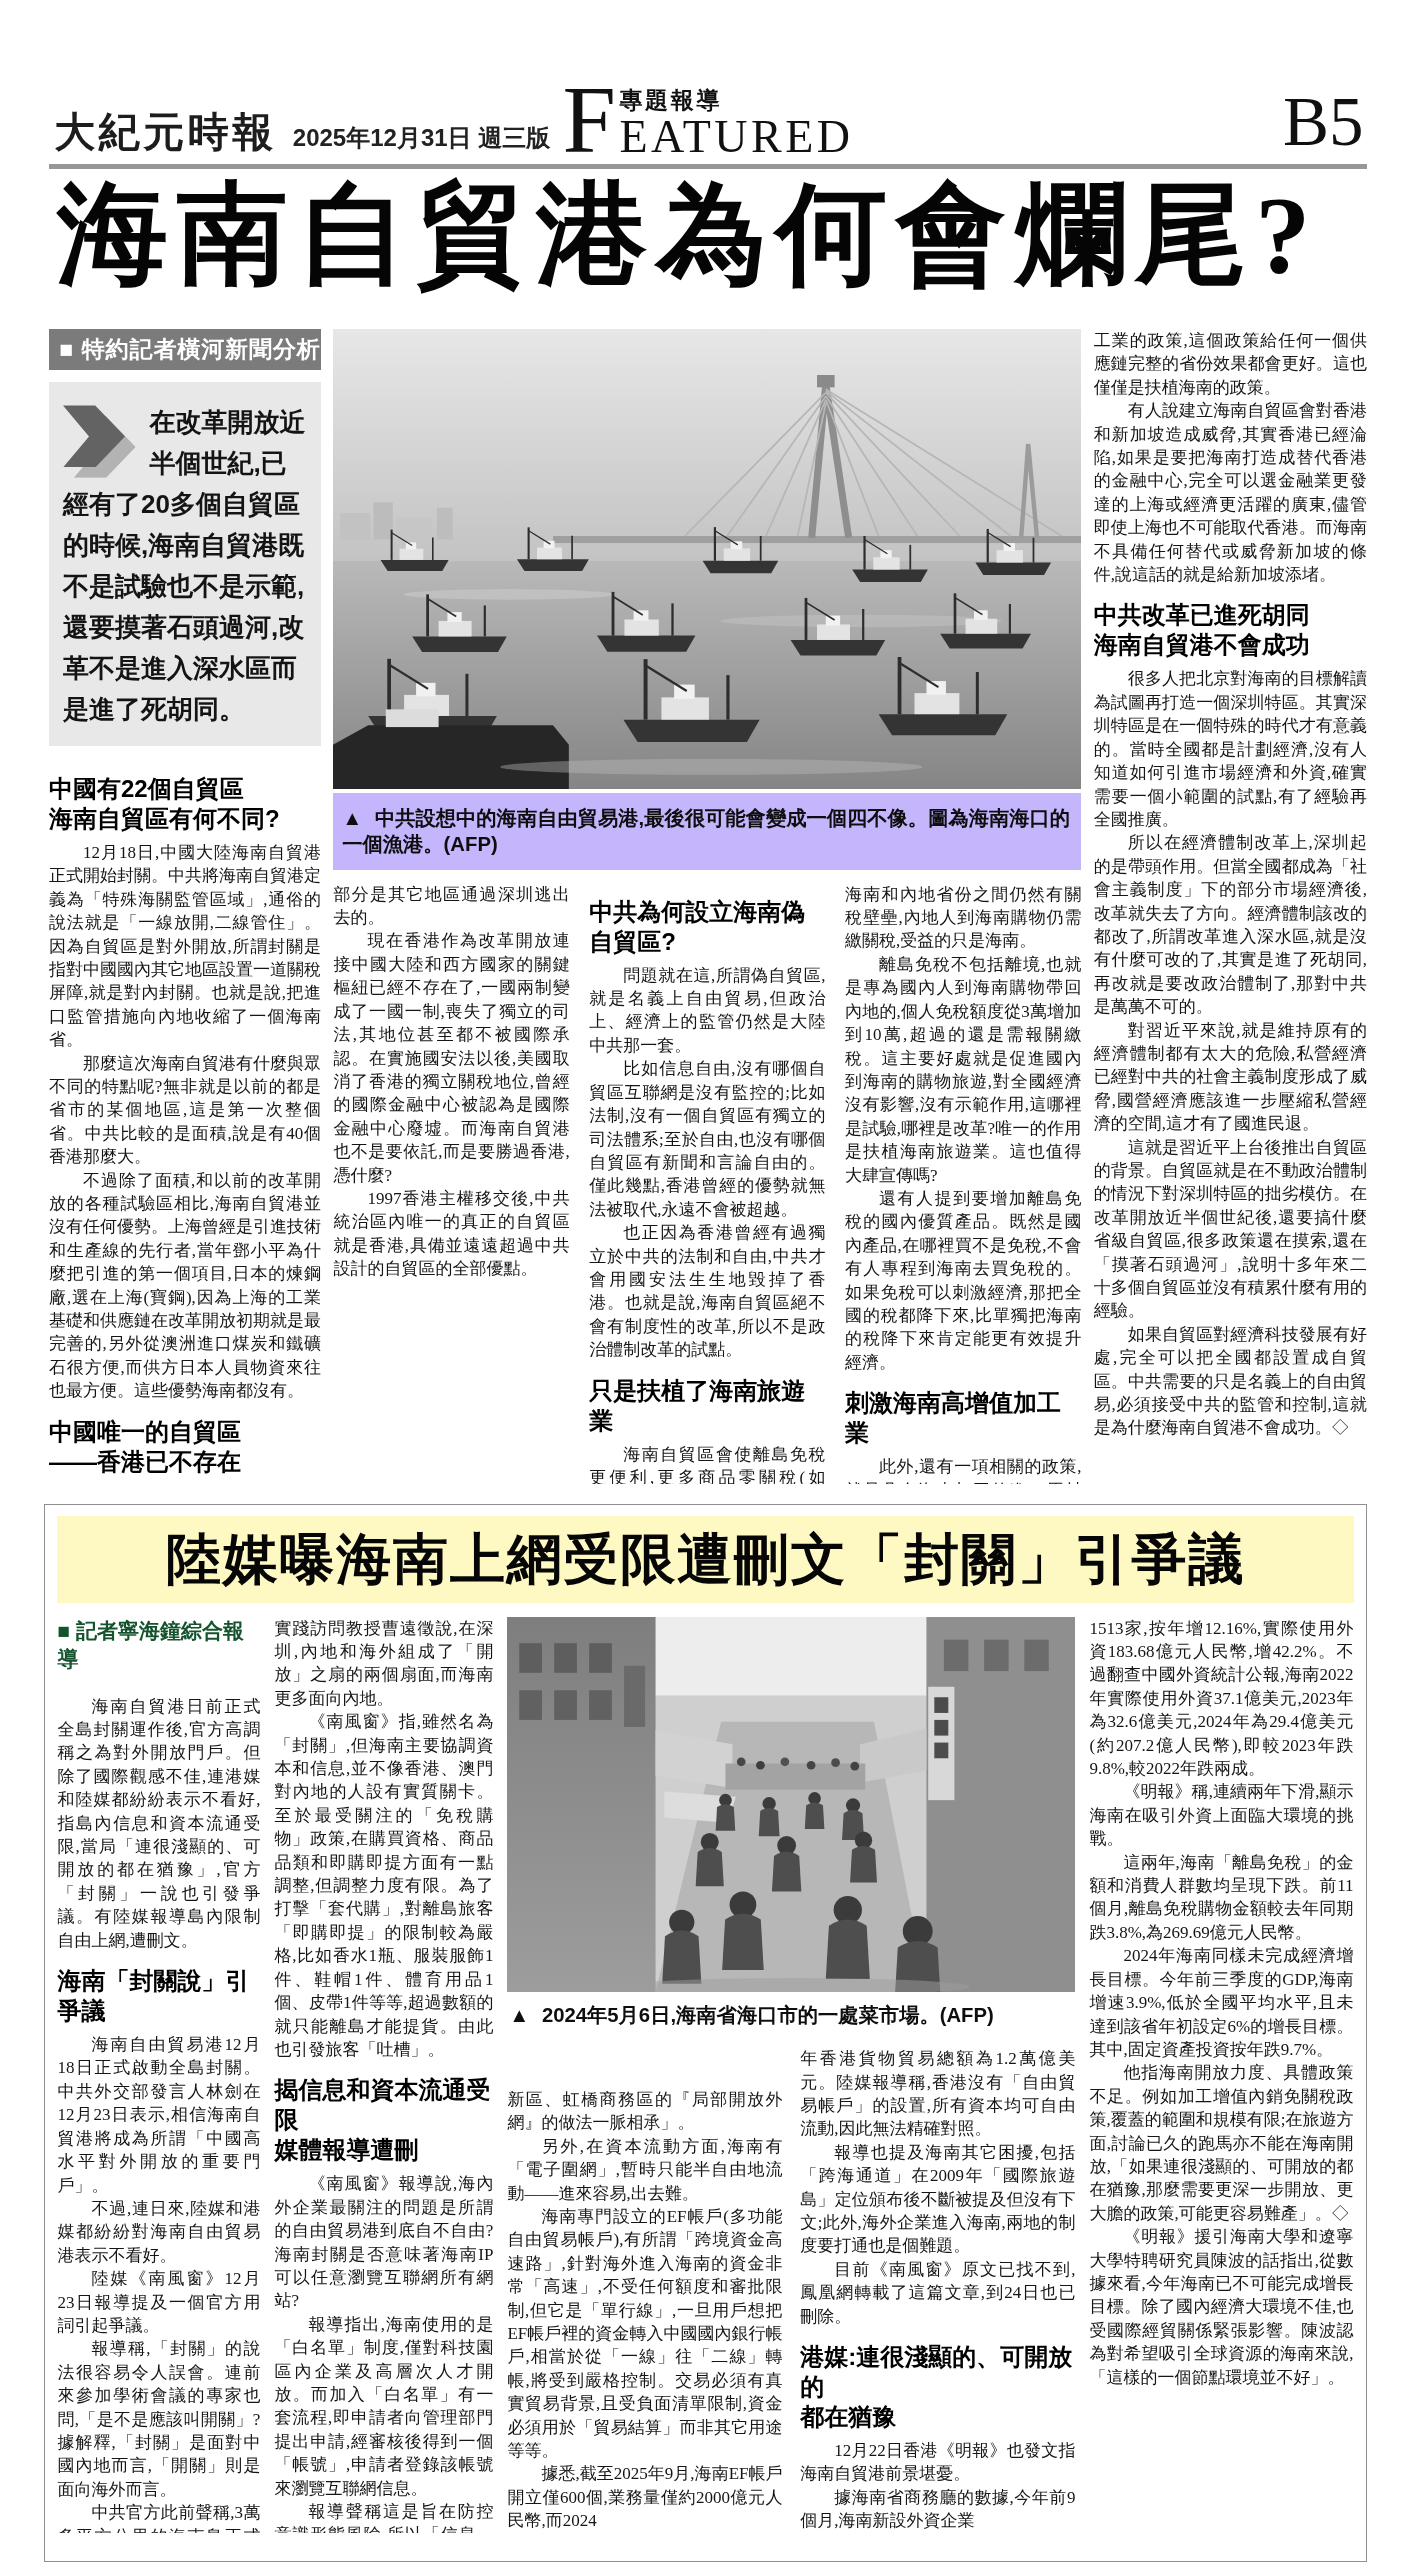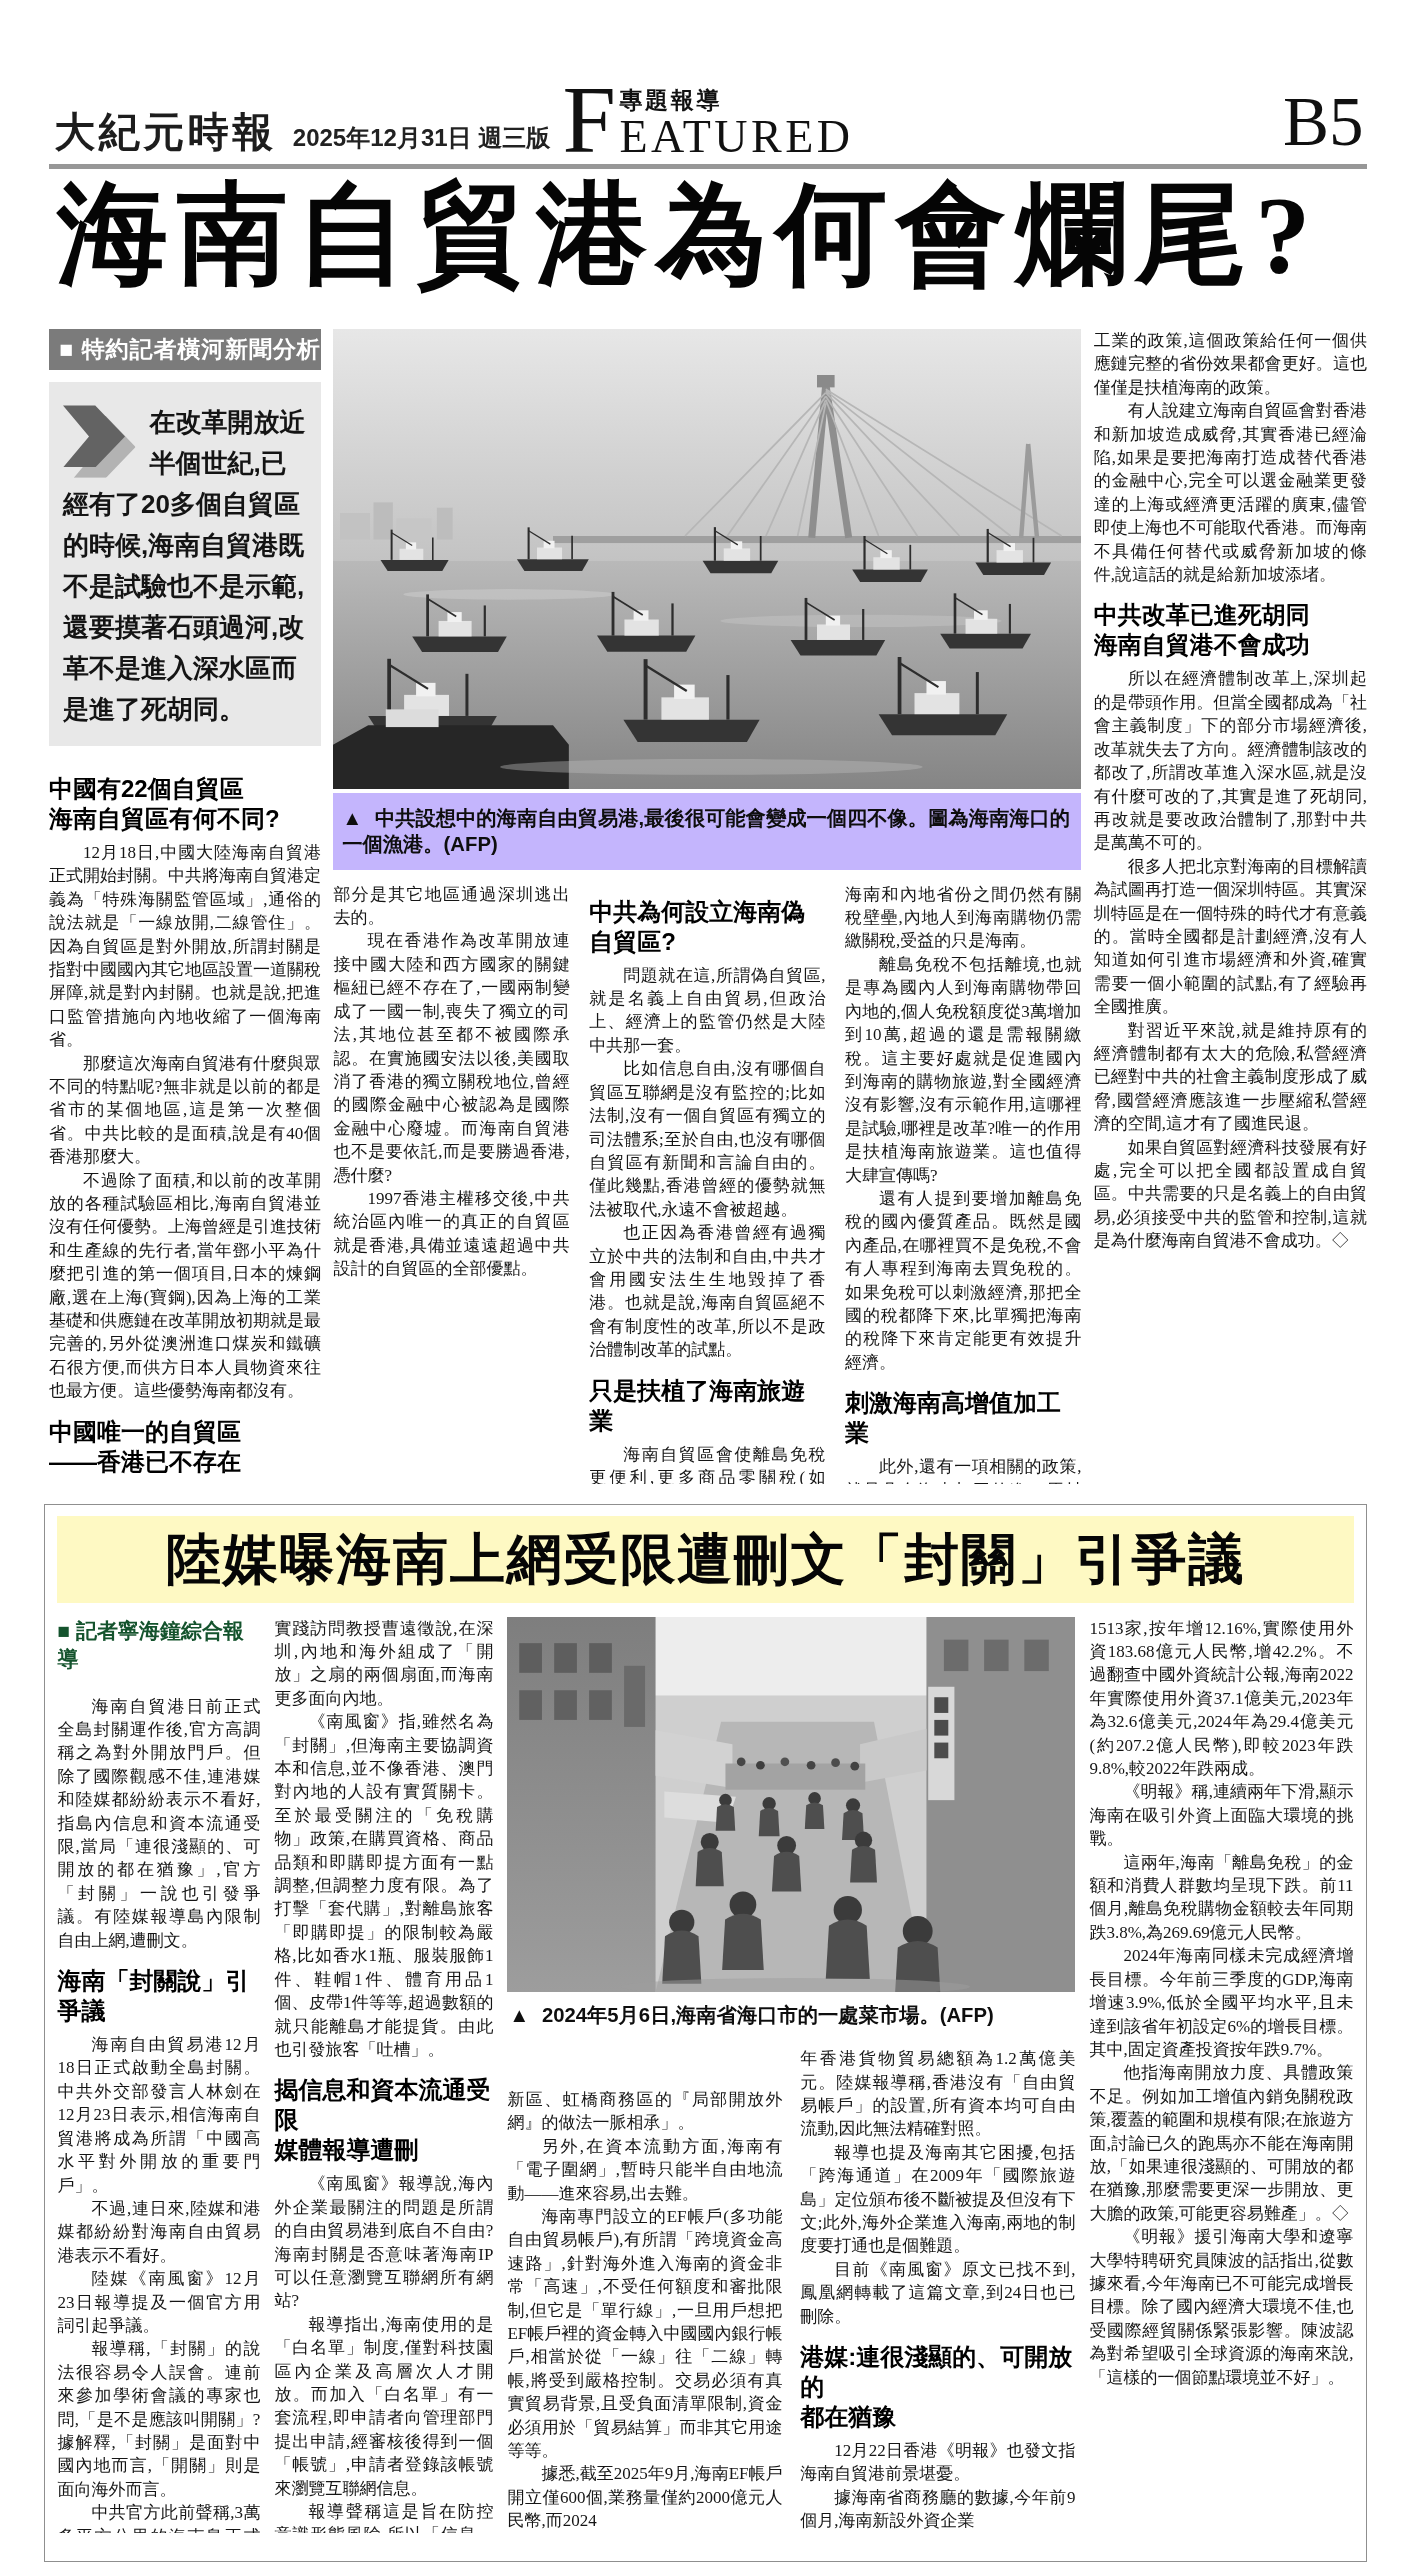--- a/index.html
+++ b/index.html
@@ -203,23 +203,24 @@
         </div>
     </div>
   </div>
 
   <div class="a1c5">
     <div class="colflow">
         <p class="cont">工業的政策,這個政策給任何一個供應鏈完整的省份效果都會更好。這也僅僅是扶植海南的政策。</p>
         <p>有人說建立海南自貿區會對香港和新加坡造成威脅,其實香港已經淪陷,如果是要把海南打造成替代香港的金融中心,完全可以選金融業更發達的上海或經濟更活躍的廣東,儘管即使上海也不可能取代香港。而海南不具備任何替代或威脅新加坡的條件,說這話的就是給新加坡添堵。</p>
         <h3>中共改革已進死胡同
 海南自貿港不會成功</h3>
+        <p>很多人把北京對海南的目標解讀為試圖再打造一個深圳特區。其實深圳特區是在一個特殊的時代才有意義的。當時全國都是計劃經濟,沒有人知道如何引進市場經濟和外資,確實需要一個小範圍的試點,有了經驗再全國推廣。</p>
         <p>所以在經濟體制改革上,深圳起的是帶頭作用。但當全國都成為「社會主義制度」下的部分市場經濟後,改革就失去了方向。經濟體制該改的都改了,所謂改革進入深水區,就是沒有什麼可改的了,其實是進了死胡同,再改就是要改政治體制了,那對中共是萬萬不可的。</p>
-        <p>很多人把北京對海南的目標解讀為試圖再打造一個深圳特區。其實深圳特區是在一個特殊的時代才有意義的。當時全國都是計劃經濟,沒有人知道如何引進市場經濟和外資,確實需要一個小範圍的試點,有了經驗再全國推廣。</p>
         <p>對習近平來說,就是維持原有的經濟體制都有太大的危險,私營經濟已經對中共的社會主義制度形成了威脅,國營經濟應該進一步壓縮私營經濟的空間,這才有了國進民退。</p>
+        <p>這就是習近平上台後推出自貿區的背景。自貿區就是在不動政治體制的情況下對深圳特區的拙劣模仿。在改革開放近半個世紀後,還要搞什麼省級自貿區,很多政策還在摸索,還在「摸著石頭過河」,說明十多年來二十多個自貿區並沒有積累什麼有用的經驗。</p>
         <p>如果自貿區對經濟科技發展有好處,完全可以把全國都設置成自貿區。中共需要的只是名義上的自由貿易,必須接受中共的監管和控制,這就是為什麼海南自貿港不會成功。◇</p>
       </div>
   </div>
 </div>
 
 <div class="article2">
   <h2 class="headline2">陸媒曝海南上網受限遭刪文「封關」引爭議</h2>
   <div class="a2row">
     <div class="a2c1">
       <div class="kicker2">

